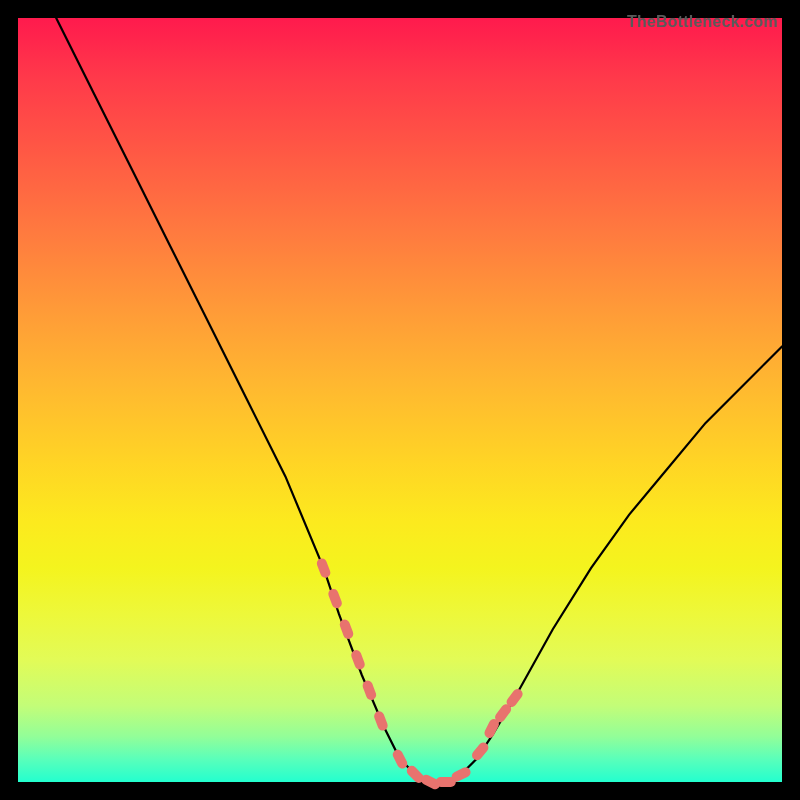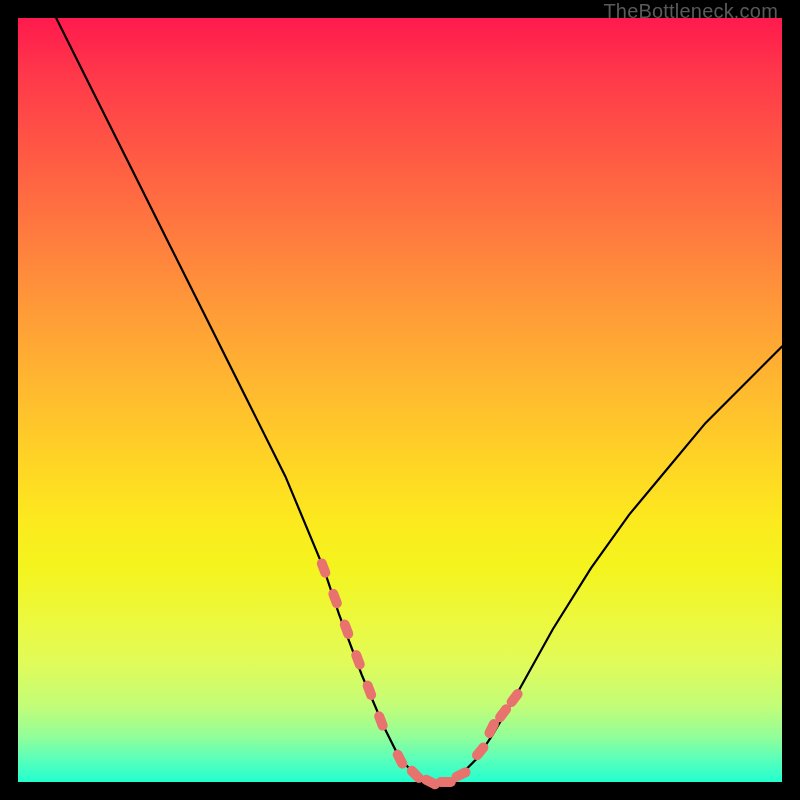--- a/index.html
+++ b/index.html
@@ -36,27 +36,28 @@
       #f4f41e 72%,
       #edf83a 78%,
       #e2fb57 84%,
       #c3fd78 90%,
       #93fe98 94%,
       #5affba 97%,
       #23ffcf 100%);
   }
   .watermark {
     position: absolute;
-    top: 0px;
+    top: 13px;
     right: 22px;
     font-family: Arial, Helvetica, sans-serif;
-    font-size: 20px;
+    font-size: 16px;
     color: #5a5a5a;
     letter-spacing: 0.2px;
     user-select: none;
+    font-weight: bold;
   }
   svg.curve-layer {
     position: absolute;
     left: 18px;
     top: 18px;
     width: 764px;
     height: 764px;
     overflow: visible;
   }
 </style>

